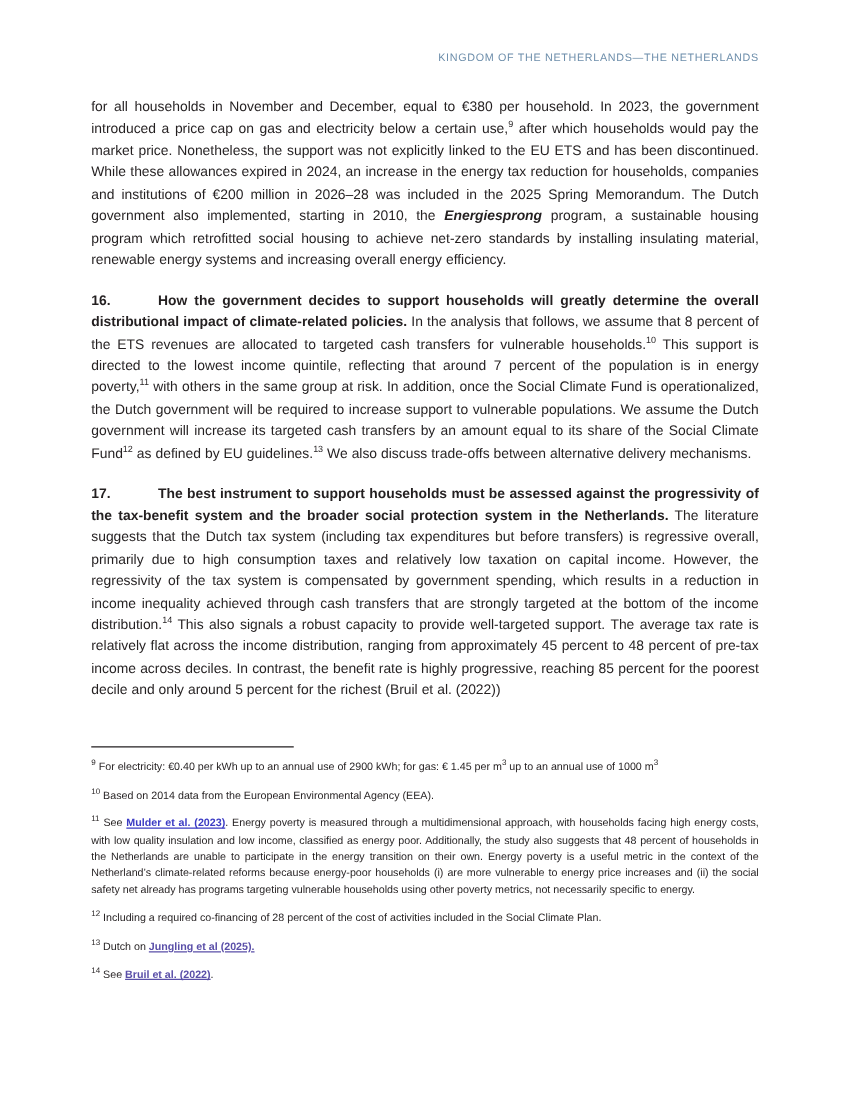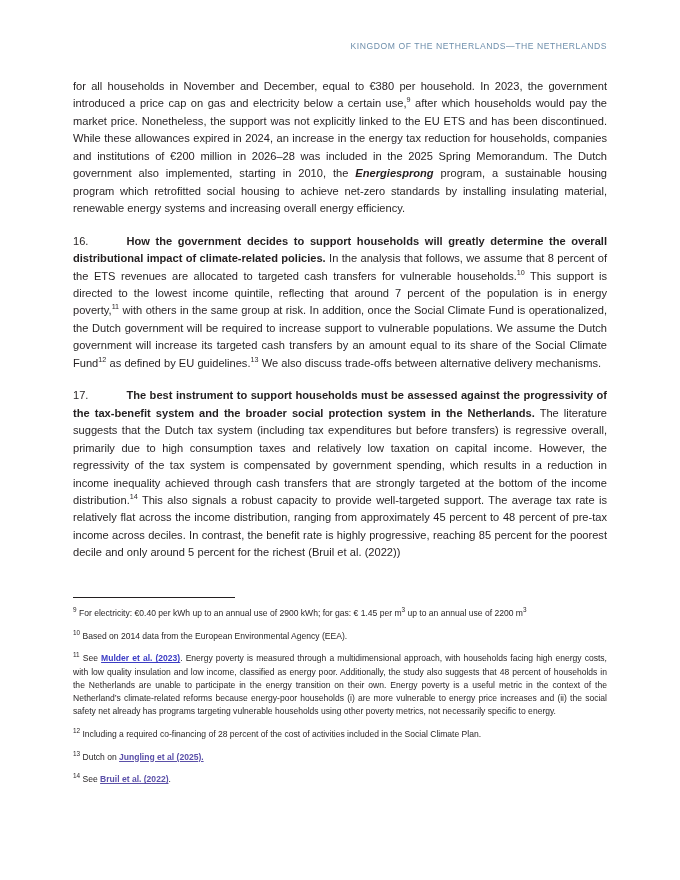--- a/index.html
+++ b/index.html
@@ -52,21 +52,21 @@
     text-align:justify;
     text-justify:inter-word;
     color:#231f20;
     margin-bottom:15px;
     word-spacing:0.1px;
   }
 
   p.body-par:last-child { margin-bottom:12px; }
 
   .par-num {
-    font-weight:normal;
+    font-weight:bold;
   }
   .par-tab {
     display:inline-block;
     width:38px;
   }
   .lead-bold {
     font-weight:bold;
   }
   .ital { font-style:italic;font-weight:bold; }
 
@@ -160,21 +160,21 @@
     <p class="body-par"><span class="par-num">16.</span><span class="par-tab"></span><span class="lead-bold">How the government decides to support households will greatly determine the overall distributional impact of climate-related policies.</span><span> In the analysis that follows, we assume that 8 percent of the ETS revenues are allocated to targeted cash transfers for vulnerable households.</span><sup>10</sup><span> This support is directed to the lowest income quintile, reflecting that around 7 percent of the population is in energy poverty,</span><sup>11</sup><span> with others in the same group at risk. In addition, once the Social Climate Fund is operationalized, the Dutch government will be required to increase support to vulnerable populations. We assume the Dutch government will increase its targeted cash transfers by an amount equal to its share of the Social Climate Fund</span><sup>12</sup><span> as defined by EU guidelines.</span><sup>13</sup><span> We also discuss trade-offs between alternative delivery mechanisms.</span></p>
 
     <p class="body-par"><span class="par-num">17.</span><span class="par-tab"></span><span class="lead-bold">The best instrument to support households must be assessed against the progressivity of the tax-benefit system and the broader social protection system in the Netherlands.</span><span> The literature suggests that the Dutch tax system (including tax expenditures but before transfers) is regressive overall, primarily due to high consumption taxes and relatively low taxation on capital income. However, the regressivity of the tax system is compensated by government spending, which results in a reduction in income inequality achieved through cash transfers that are strongly targeted at the bottom of the income distribution.</span><sup>14</sup><span> This also signals a robust capacity to provide well-targeted support. The average tax rate is relatively flat across the income distribution, ranging from approximately 45 percent to 48 percent of pre-tax income across deciles. In contrast, the benefit rate is highly progressive, reaching 85 percent for the poorest decile and only around 5 percent for the richest (Bruil et al. (2022))</span></p>
 
   </div>
 
   <div class="footnote-zone">
 
     <div class="fn-rule"></div>
 
-    <p class="footnote"><sup>9</sup> <span>For electricity: €0.40 per kWh up to an annual use of 2900 kWh; for gas: € 1.45 per m</span><sup>3</sup><span> up to an annual use of 2200 m</span><sup>3</sup></p>
+    <p class="footnote"><sup>9</sup> <span>For electricity: €0.40 per kWh up to an annual use of 2900 kWh; for gas: € 1.45 per m</span><sup>3</sup><span> up to an annual use of 1000 m</span><sup>3</sup></p>
 
     <p class="footnote"><sup>10</sup> <span>Based on 2014 data from the European Environmental Agency (EEA).</span></p>
 
     <p class="footnote"><sup>11</sup> <span>See </span><a class="doclink" href="#">Mulder et al. (2023)</a><span>. Energy poverty is measured through a multidimensional approach, with households facing high energy costs, with low quality insulation and low income, classified as energy poor. Additionally, the study also suggests that 48 percent of households in the Netherlands are unable to participate in the energy transition on their own. Energy poverty is a useful metric in the context of the Netherland’s climate-related reforms because energy-poor households (i) are more vulnerable to energy price increases and (ii) the social safety net already has programs targeting vulnerable households using other poverty metrics, not necessarily specific to energy.</span></p>
 
     <p class="footnote"><sup>12</sup> <span>Including a required co-financing of 28 percent of the cost of activities included in the Social Climate Plan.</span></p>
 
     <p class="footnote"><sup>13</sup> <span>Dutch on </span><a class="doclink visited" href="#">Jungling et al (2025).</a><span></span></p>
 
     <p class="footnote"><sup>14</sup> <span>See </span><a class="doclink visited" href="#">Bruil et al. (2022)</a><span>.</span></p>

